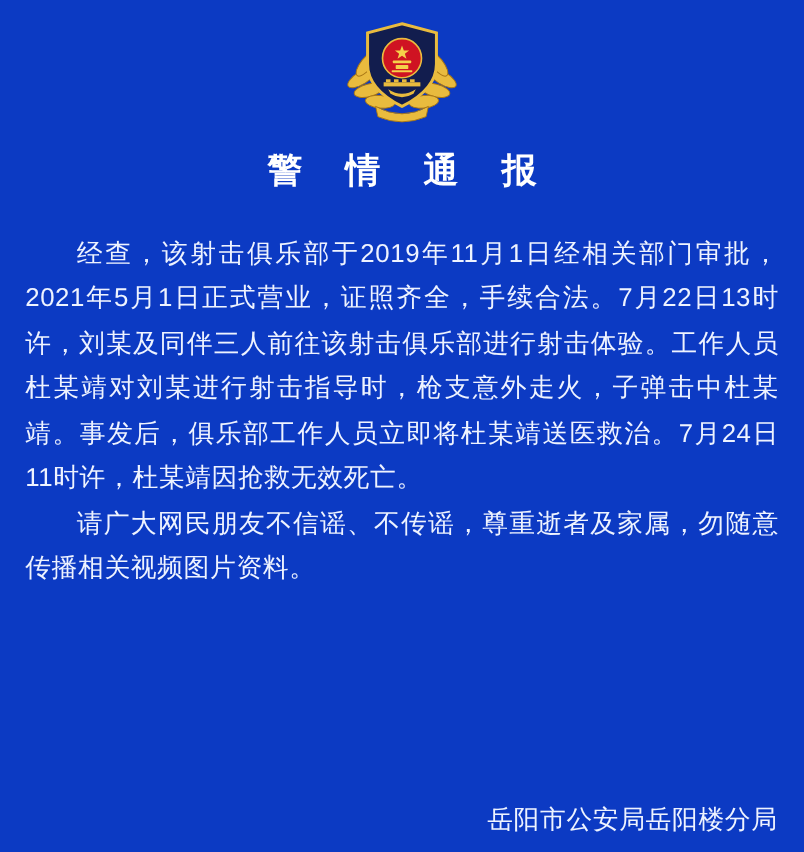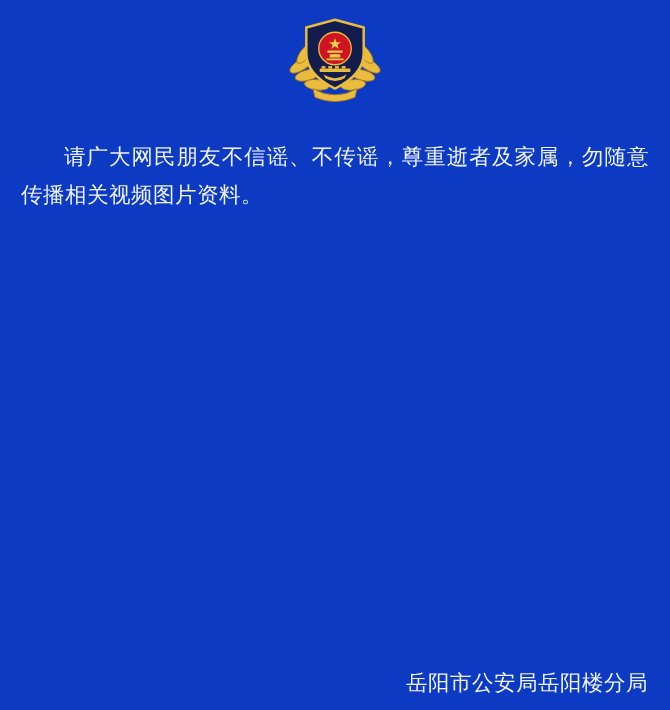--- a/index.html
+++ b/index.html
@@ -97,22 +97,24 @@
         <rect x="34" y="56" width="32" height="3.6"></rect>
         <rect x="36" y="53.4" width="4" height="2.6"></rect>
         <rect x="43" y="53.4" width="4" height="2.6"></rect>
         <rect x="50" y="53.4" width="4" height="2.6"></rect>
         <rect x="57" y="53.4" width="4" height="2.6"></rect>
         <path d="M38,62 Q50,70 62,62 L60,66 Q50,72 40,66 Z"></path>
       </g>
     </svg>
   </div>
 
+  <h1 class="title">警 情 通 报</h1>
 
   <div class="body">
+    <p>经查，该射击俱乐部于2019年11月1日经相关部门审批，2021年5月1日正式营业，证照齐全，手续合法。7月22日13时许，刘某及同伴三人前往该射击俱乐部进行射击体验。工作人员杜某靖对刘某进行射击指导时，枪支意外走火，子弹击中杜某靖。事发后，俱乐部工作人员立即将杜某靖送医救治。7月24日11时许，杜某靖因抢救无效死亡。</p>
     <p>请广大网民朋友不信谣、不传谣，尊重逝者及家属，勿随意传播相关视频图片资料。</p>
   </div>
 
   <div class="signature">
     <div>岳阳市公安局岳阳楼分局</div>
   </div>
 
 </div>
 
 </body></html>

